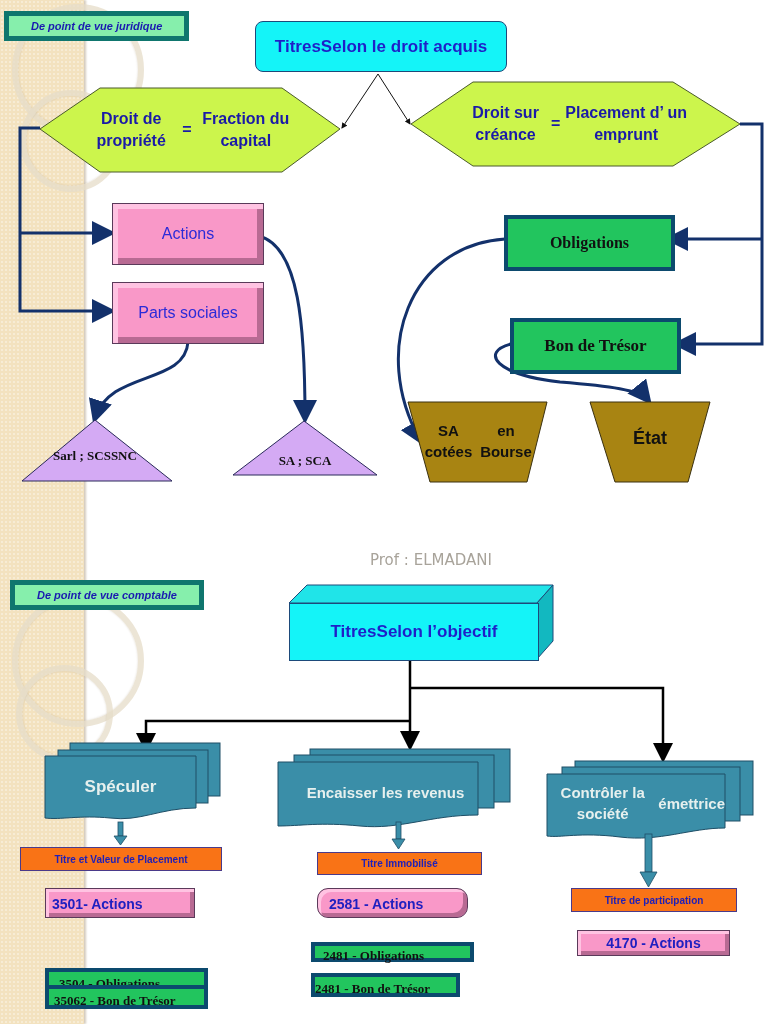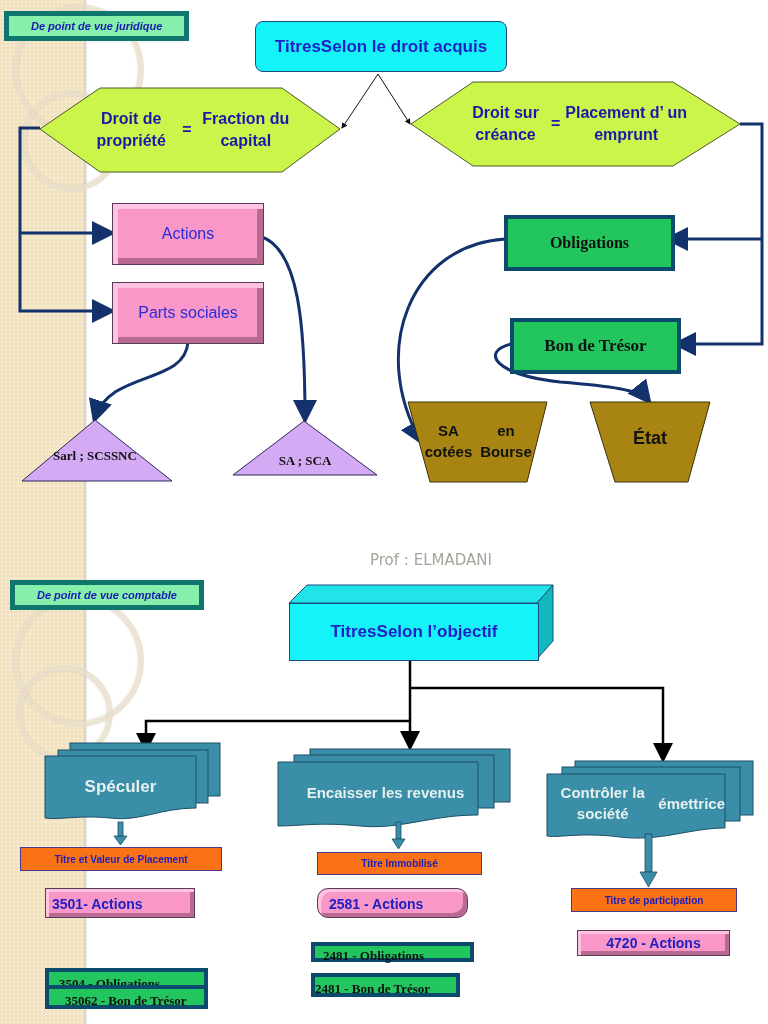--- a/index.html
+++ b/index.html
@@ -187,29 +187,29 @@
 <div class="abs center lav" style="left:571px;top:888px;width:164px;height:22px;">
   <span>Titre de participation</span>
 </div>
 
 <div class="abs bevel code-pink" style="left:45px;top:888px;width:150px;height:30px;line-height:30px;padding-left:6px;box-sizing:border-box;box-shadow: inset 3px 3px 0 #ffc3e2, inset -4px -4px 0 #b86a93;">
   <span>3501- Actions</span>
 </div>
 <div class="abs teal code-teal" style="left:45px;top:968px;width:163px;height:24px;line-height:24px;padding-left:10px;box-sizing:border-box;">
   <span>3504 - Obligations</span>
 </div>
-<div class="abs teal code-teal" style="left:45px;top:985px;width:163px;height:24px;line-height:24px;padding-left:16px;box-sizing:border-box;">
+<div class="abs teal code-teal" style="left:45px;top:985px;width:163px;height:24px;line-height:24px;padding-left:5px;box-sizing:border-box;">
   <span>35062 - Bon de Trésor</span>
 </div>
 
 <div class="abs bevel code-pink" style="left:317px;top:888px;width:151px;height:30px;line-height:30px;padding-left:11px;box-sizing:border-box;box-shadow: inset 3px 3px 0 #ffc3e2, inset -4px -4px 0 #b86a93; border-radius: 11px;">
   <span>2581 - Actions</span>
 </div>
 <div class="abs teal code-teal" style="left:311px;top:942px;width:163px;height:20px;line-height:20px;padding-left:8px;box-sizing:border-box;">
   <span>2481 - Obligations</span>
 </div>
 <div class="abs teal code-teal" style="left:311px;top:973px;width:149px;height:24px;line-height:24px;box-sizing:border-box;">
   <span>2481 - Bon de Trésor</span>
 </div>
 
 <div class="abs bevel code-pink center" style="left:577px;top:930px;width:151px;height:24px;box-shadow: inset 3px 3px 0 #ffc3e2, inset -4px -4px 0 #b86a93;">
-  <span>4720 - Actions</span>
+  <span>4170 - Actions</span>
 </div>
 
 </body></html>

